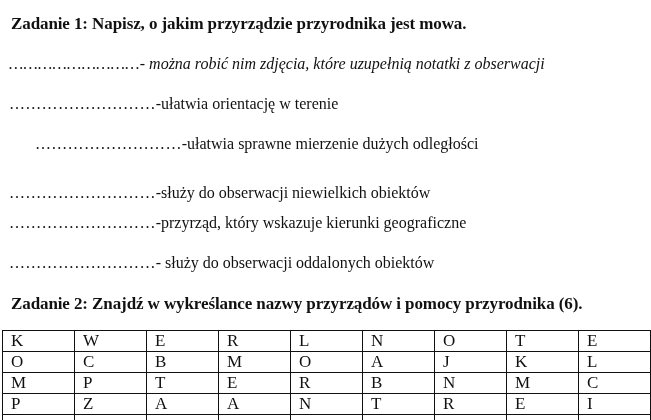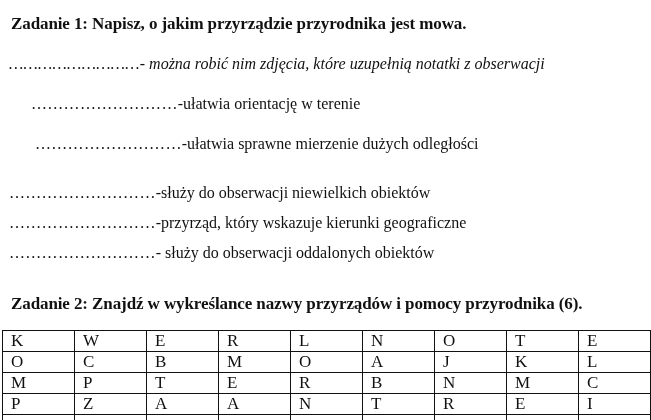--- a/index.html
+++ b/index.html
@@ -53,33 +53,33 @@
   }
 </style>
 </head>
 <body>
 
 <div id="h1" class="heading">Zadanie 1: Napisz, o jakim przyrządzie przyrodnika jest mowa.</div>
 
 <div class="line" style="top:55px;font-style:italic;">
   <span class="dots">………………………</span><span>- można robić nim zdjęcia, które uzupełnią notatki z obserwacji</span>
 </div>
-<div class="line" style="top:95px;margin-left:22px;">
+<div class="line" style="top:95px;">
   <span class="dots">………………………</span><span>-ułatwia orientację w terenie</span>
 </div>
 <div class="line" style="top:135px;margin-left:26px;">
   <span class="dots">………………………</span><span>-ułatwia sprawne mierzenie dużych odległości</span>
 </div>
 <div class="line" style="top:184px;">
   <span class="dots">………………………</span><span>-służy do obserwacji niewielkich obiektów</span>
 </div>
 <div class="line" style="top:214px;">
   <span class="dots">………………………</span><span>-przyrząd, który wskazuje kierunki geograficzne</span>
 </div>
-<div class="line" style="top:244px;">
+<div class="line" style="top:254px;">
   <span class="dots">………………………</span><span>- służy do obserwacji oddalonych obiektów</span>
 </div>
 
 <div id="h2" class="heading">Zadanie 2: Znajdź w wykreślance nazwy przyrządów i pomocy przyrodnika (6).</div>
 
 <table class="grid">
   <tbody>
       <tr>
     <td>K</td>
     <td>W</td>

